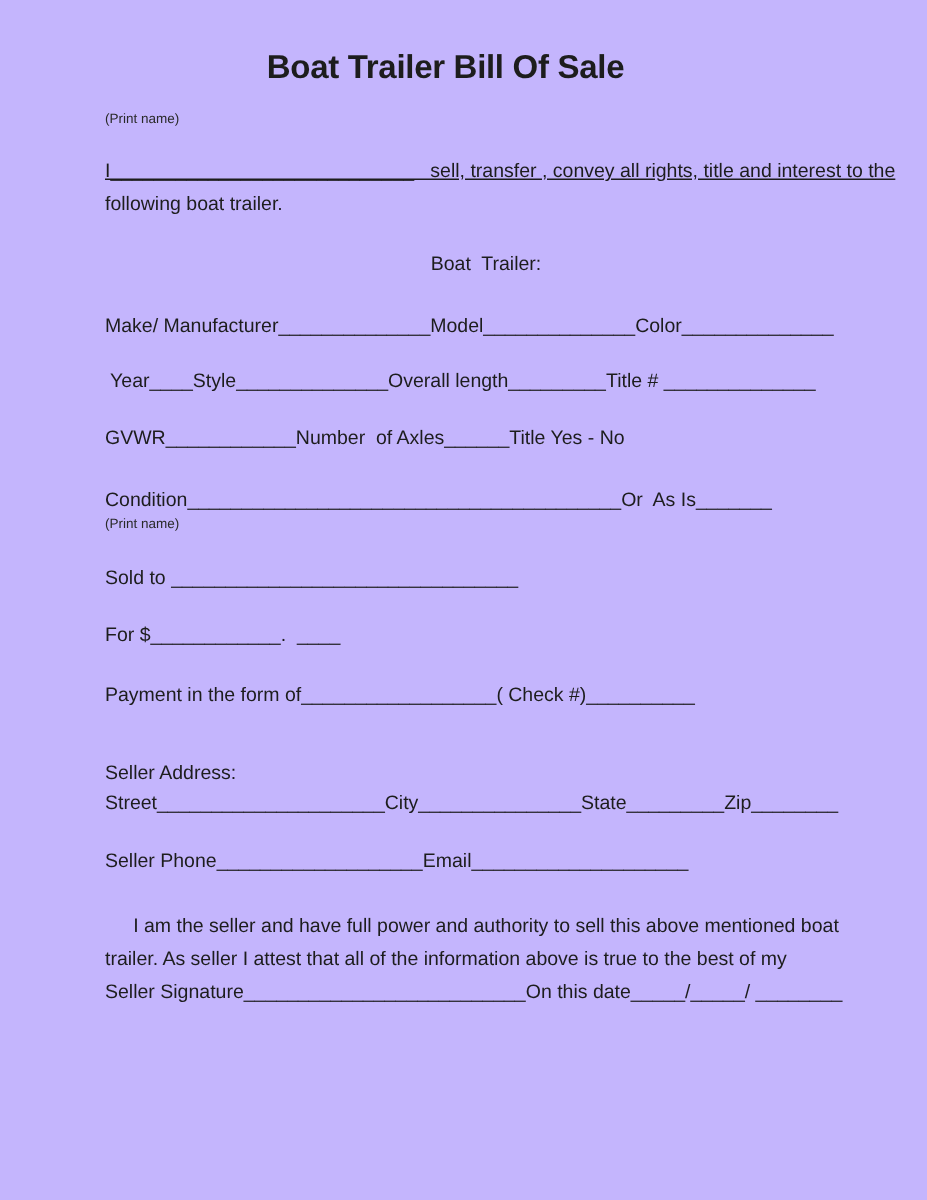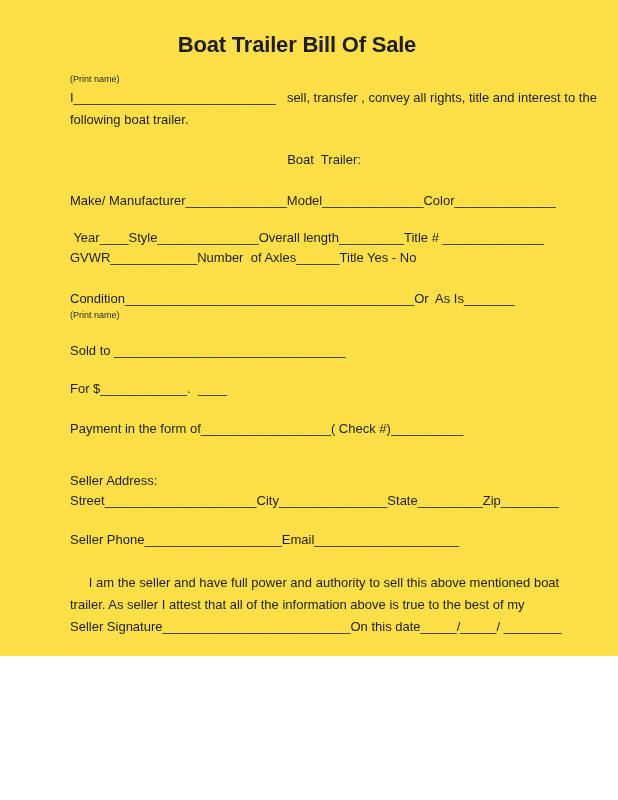--- a/index.html
+++ b/index.html
@@ -3,22 +3,22 @@
 <meta charset="utf-8">
 <style>
   html, body {
     margin: 0;
     padding: 0;
     background: #ffffff;
   }
   .page {
     position: relative;
     width: 618px;
-    height: 656px;
-    background: #fde047;
+    height: 800px;
+    background: #c4b5fd;
     box-sizing: border-box;
     padding: 0 40px 0 70px;
     overflow: hidden;
     font-family: "Liberation Sans", sans-serif;
     color: #1d1d1d;
     -webkit-font-smoothing: antialiased;
   }
   .doc-title {
     margin: 30px -40px 0 -70px;
     transform: translateX(-12px);
@@ -39,25 +39,25 @@
   .para {
     font-size: 13px;
     line-height: 22px;
     white-space: pre;
   }
   .line {
     font-size: 13px;
     line-height: 20px;
     white-space: pre;
   }
-  .mt-intro1   { margin-top: 2px; }
+  .mt-intro1   { margin-top: 18px; text-decoration: underline; }
   .mt-heading  { margin-top: 19px; text-align: center; }
   .mt-make     { margin-top: 21px; }
   .mt-year     { margin-top: 17px; }
-  .mt-gvwr     { }
+  .mt-gvwr     { margin-top: 18px; }
   .mt-cond     { margin-top: 21px; }
   .note-cond   { margin-top: 0; font-size: 9px; line-height: 13px; white-space: pre; color: #2a2a2a; }
   .mt-sold     { margin-top: 19px; }
   .mt-for      { margin-top: 18px; }
   .mt-payment  { margin-top: 20px; }
   .mt-addr     { margin-top: 32px; }
   .mt-phone    { margin-top: 19px; }
   .mt-attest   { margin-top: 22px; text-align: center; }
   .mt-sig      { margin-top: 1px; }
 </style>

